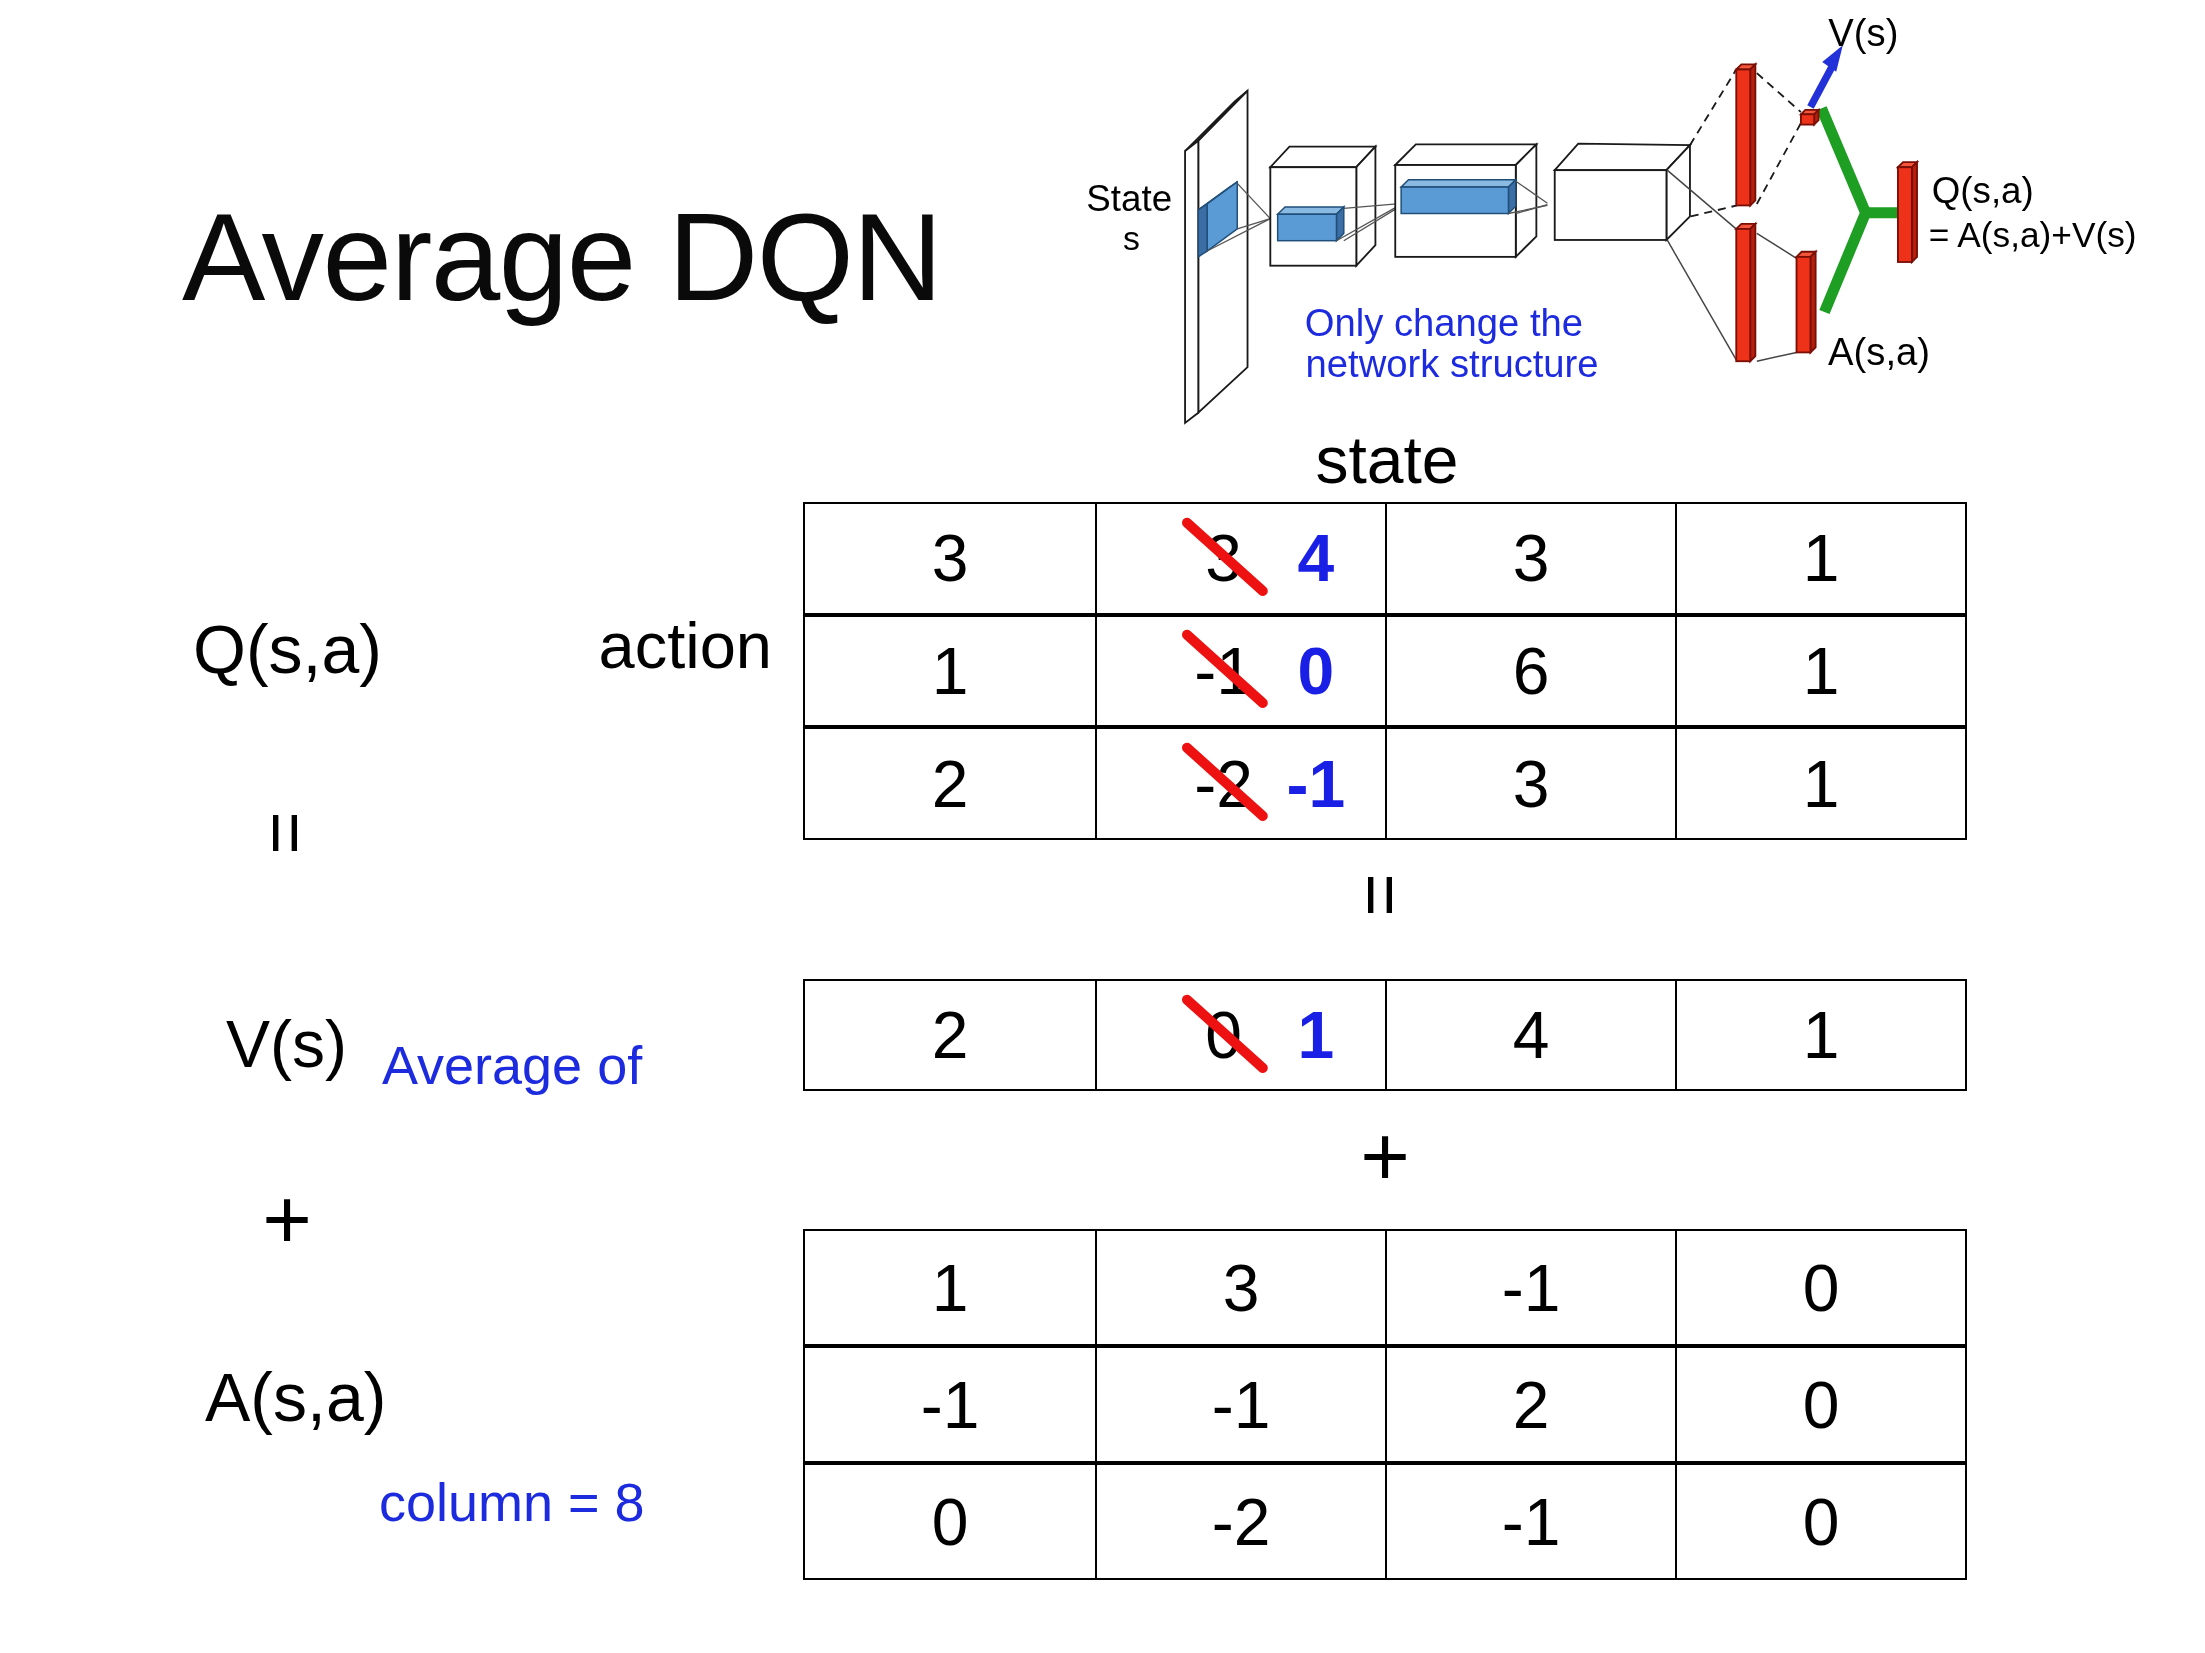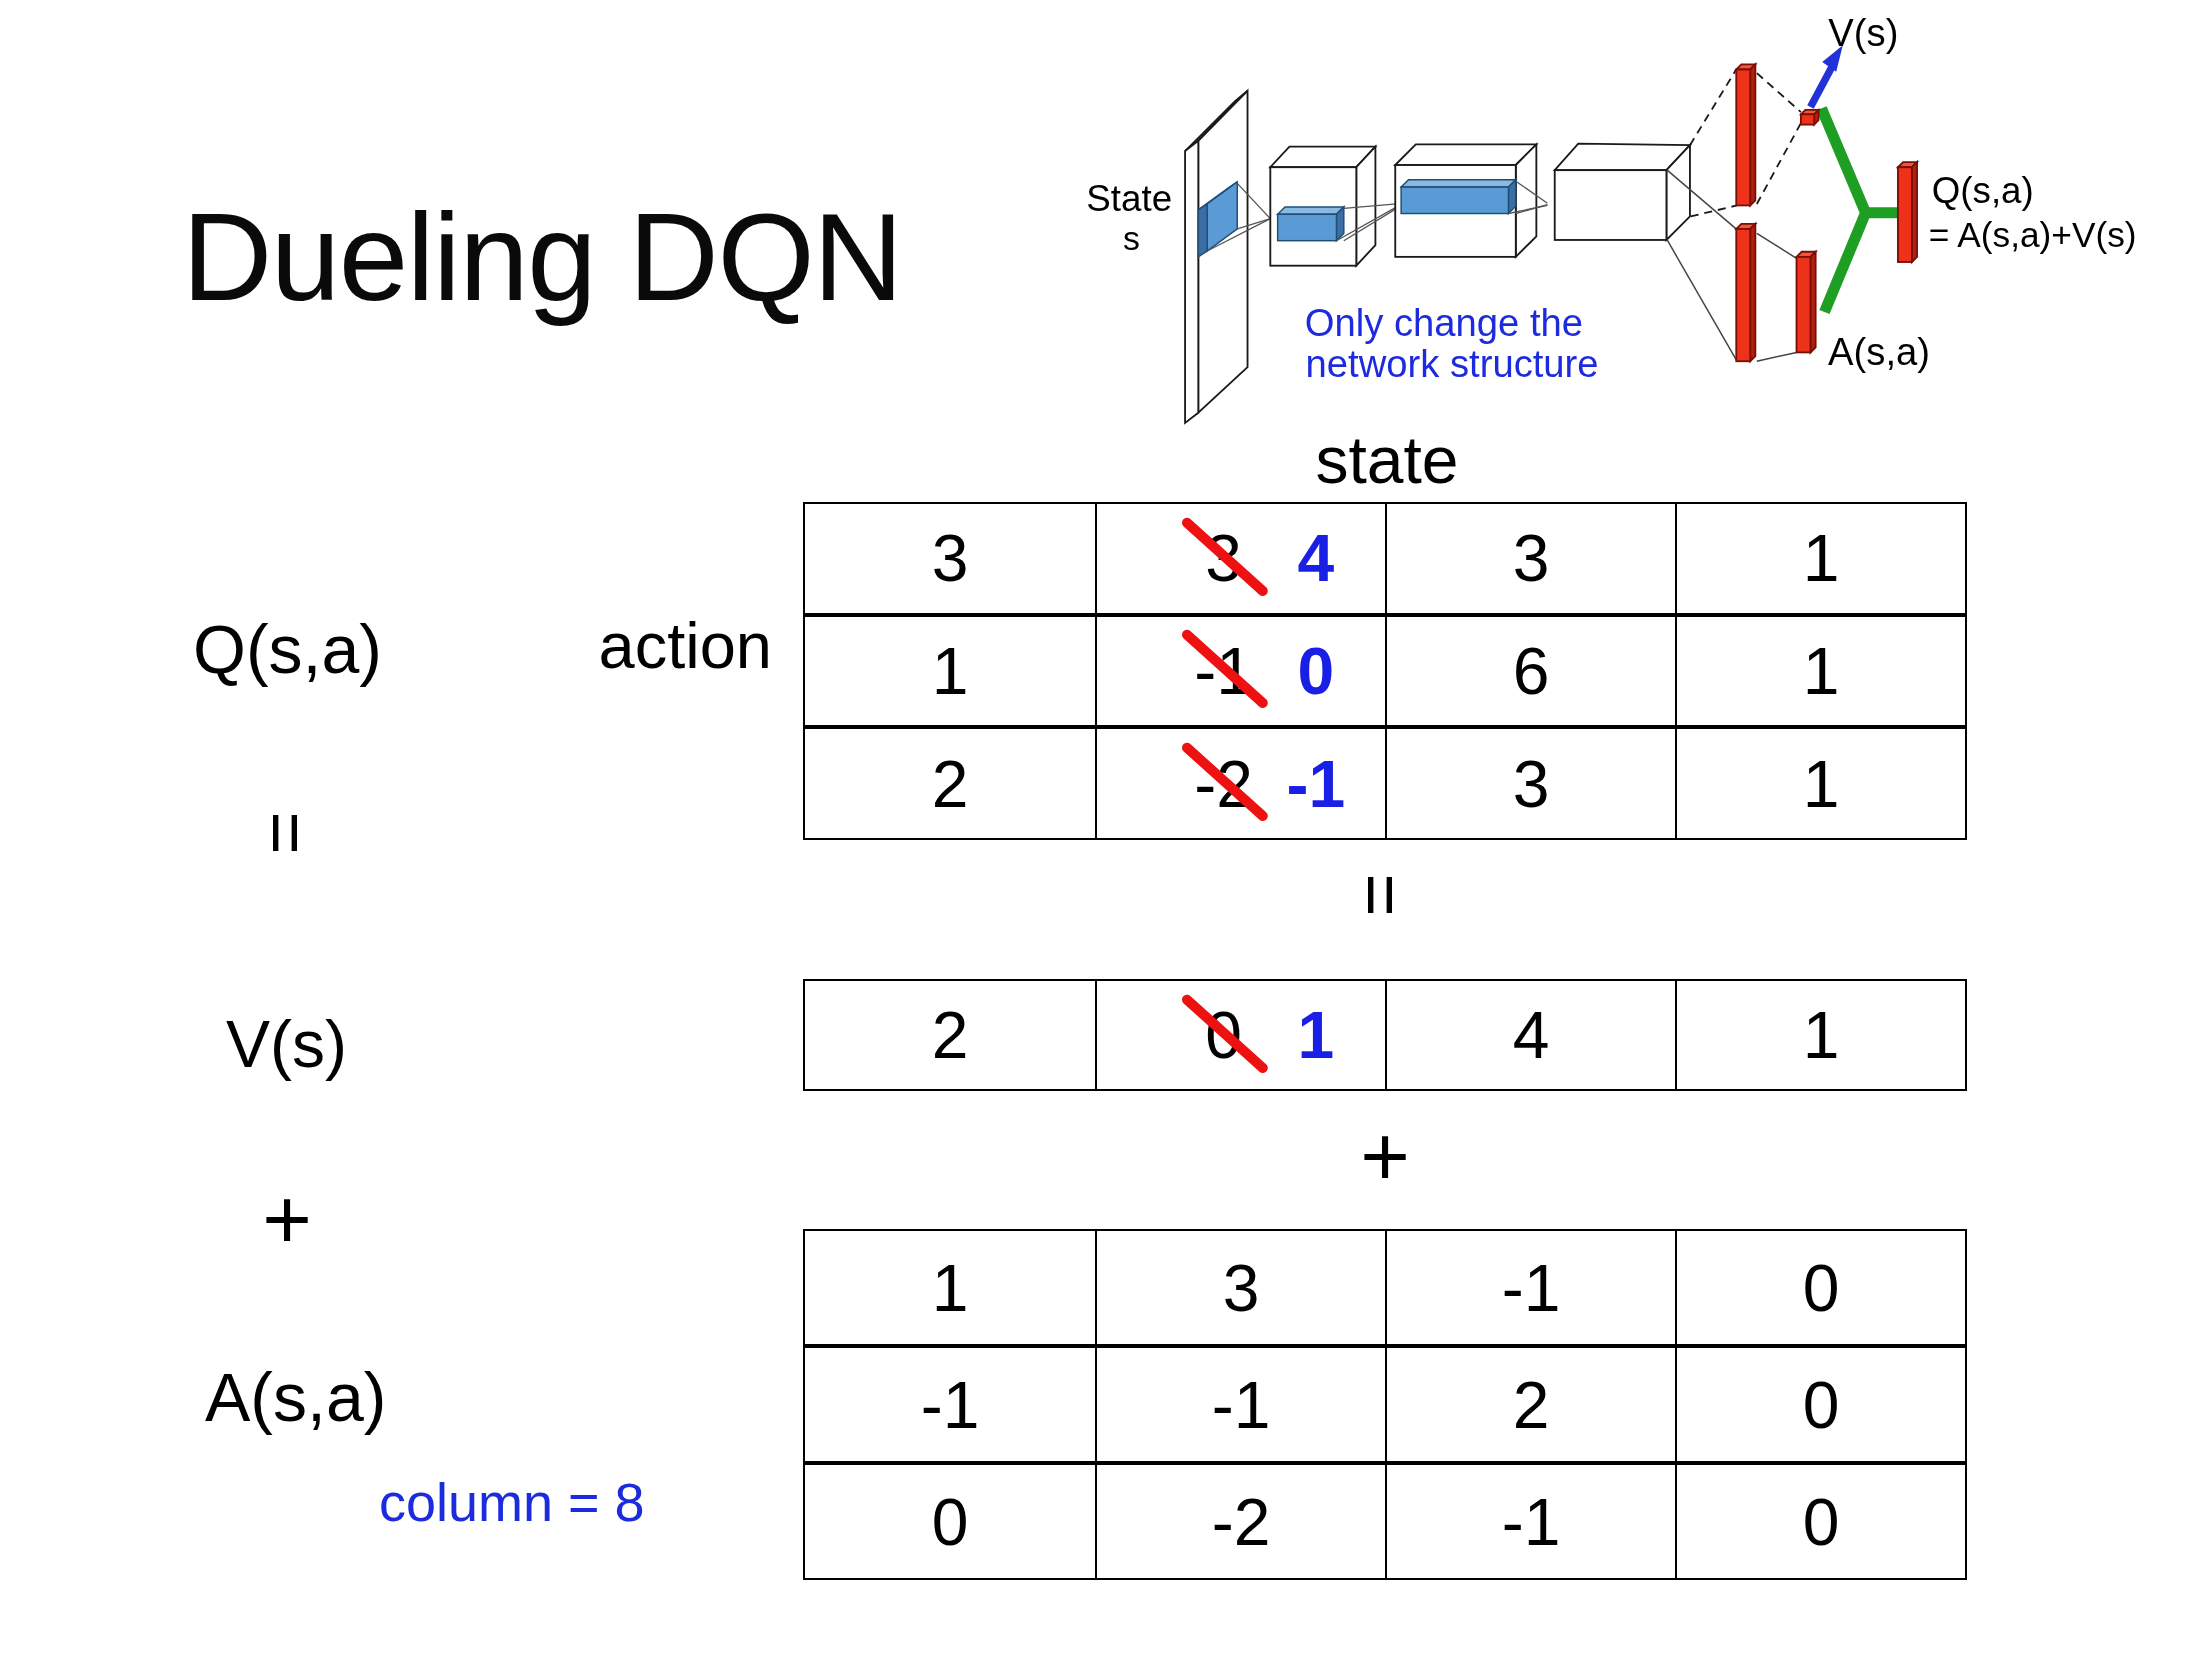--- a/index.html
+++ b/index.html
@@ -47,21 +47,21 @@
 
   svg{position:absolute;pointer-events:none;}
   .diag{left:1051px;top:7.4px;}
   svg text{font-family:"Liberation Sans", sans-serif;}
 </style>
 </head>
 <body>
 
 <div class="stage">
 
-  <div class="title">Dueling DQN</div>
+  <div class="title">Average DQN</div>
 
   <svg class="diag" width="1103" height="463" viewBox="0 0 1500 630">
 
     <g fill="#ffffff" stroke="#1a1a1a" stroke-width="2.5">
       <polygon points="182,196 250,128 267,114 200,182"></polygon>
       <polygon points="200,182 267,114 267,490 200,552"></polygon>
       <polygon points="182,196 200,182 200,552 182,566"></polygon>
     </g>
 
     <g stroke="#1f4e79" stroke-width="2">
@@ -181,20 +181,21 @@
   <div class="lbl q-lbl">Q(s,a)</div>
   <div class="op rot eq-left">=</div>
   <div class="lbl v-lbl">V(s)</div>
   <div class="op plus-left">+</div>
   <div class="lbl a-lbl">A(s,a)</div>
   <div class="lbl action-lbl">action</div>
   <div class="lbl state-hdr">state</div>
   <div class="op rot eq-mid">=</div>
   <div class="op plus-mid">+</div>
   <div class="blue-note avg-note">
+    <div>Average of</div>
   </div>
   <div class="blue-note sum-note">
     <div>column = 8</div>
   </div>
 
   <div class="tbl tbl-q">
     <div class="row">
       <div class="cell">3</div>
       <div class="cell">
         <span class="oldv">3</span>

